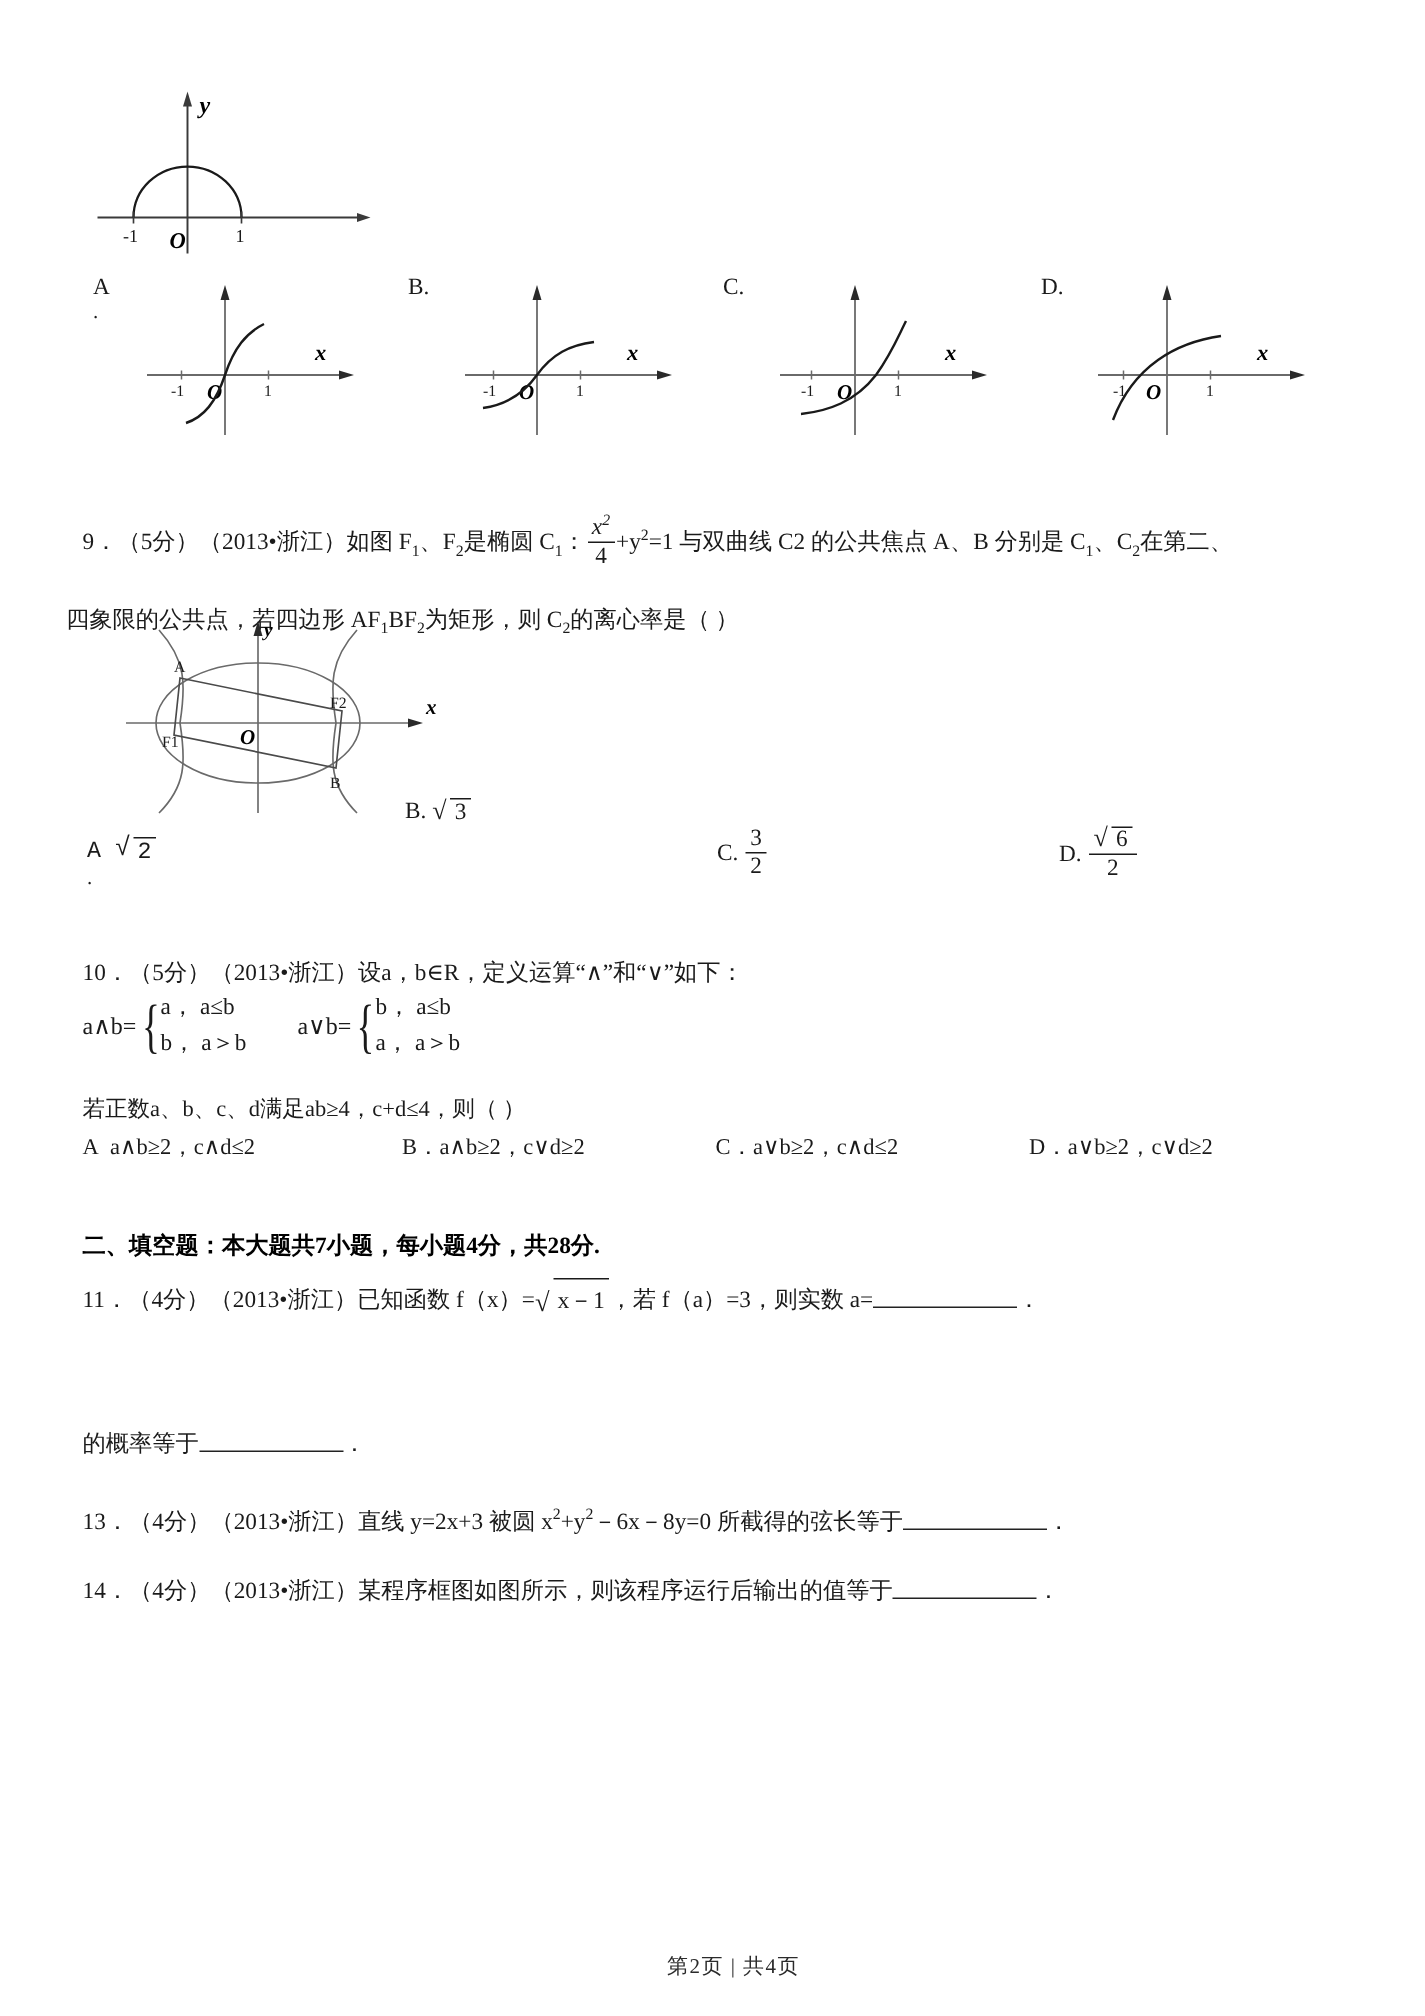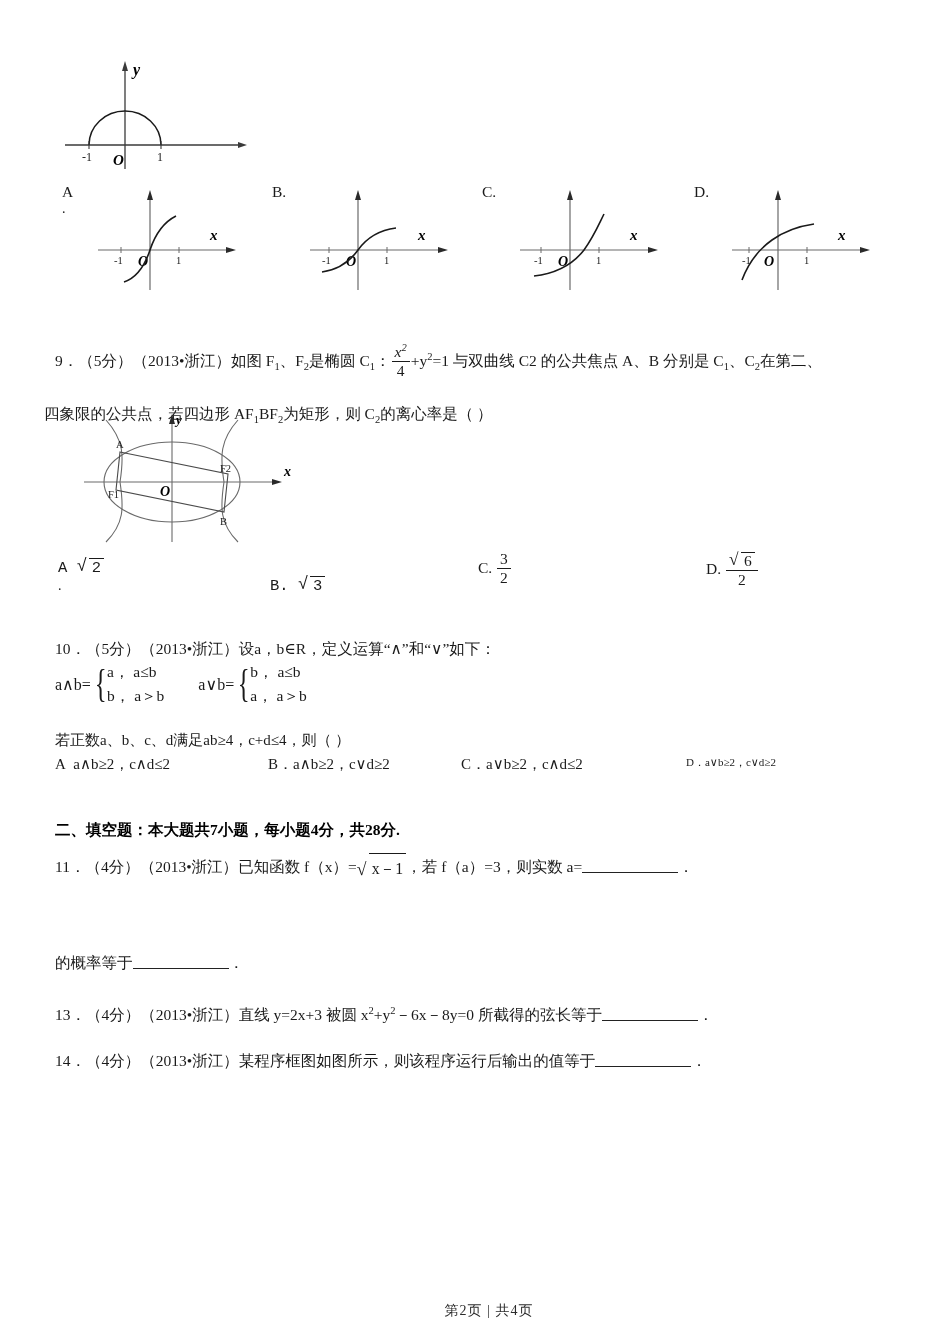--- a/index.html
+++ b/index.html
@@ -290,21 +290,21 @@
   </div>
 
   <div class="opt" style="left:58px; top:558px;font-family:Liberation Mono, monospace;">
     <span>A</span>
     <span class="rad"><span class="radicand">2</span></span>
   </div>
   <div class="opt" style="left:58px; top:578px; font-size:14px;">
     <span>.</span>
   </div>
 
-  <div class="opt" style="left:270px; top:576px;font-family:Liberation Mono, monospace;">
+  <div class="opt" style="left:270px; top:532px;">
     <span>B.</span>
     <span class="rad"><span class="radicand">3</span></span>
   </div>
 
   <div class="opt" style="left:478px; top:552px;">
     <span>C.</span>
     <span class="frac plain"><span class="num">3</span><span class="den">2</span></span>
   </div>
 
   <div class="opt" style="left:706px; top:552px;">
@@ -338,24 +338,24 @@
   <div class="qline" style="left:55px; top:726px; font-size:15px;">
     <span>若正数a、b、c、d满足ab≥4，c+d≤4，则（     ）</span>
   </div>
 
   <div class="opt" style="left:55px; top:755px; font-size:15px;">
     <span>A</span>&nbsp;&nbsp;<span>a∧b≥2，c∧d≤2</span>
   </div>
   <div class="opt" style="left:268px; top:755px; font-size:15px;">
     <span>B．</span><span>a∧b≥2，c∨d≥2</span>
   </div>
-  <div class="opt" style="left:461px; top:755px; font-size:15px;">
+  <div class="opt" style="left:477px; top:755px; font-size:15px;">
     <span>C．</span><span>a∨b≥2，c∧d≤2</span>
   </div>
-  <div class="opt" style="left:686px; top:755px; font-size:11px;">
+  <div class="opt" style="left:686px; top:755px; font-size:15px;">
     <span>D．</span><span>a∨b≥2，c∨d≥2</span>
   </div>
 
   <div class="section-head" style="left:55px; top:820px;">
     <span>二、填空题：本大题共7小题，每小题4分，共28分.</span>
   </div>
 
   <div class="qline" style="left:55px; top:852px;">
     <span>11．</span><span>（4分）</span><span>（2013•浙江）</span><span>已知函数 f（x）=</span><span class="rad" style="font-size:1.02em;"><span class="radicand">x－1</span></span><span>，若 f（a）=3，则实数 a=</span><span class="blank"></span><span>．</span>
   </div>

